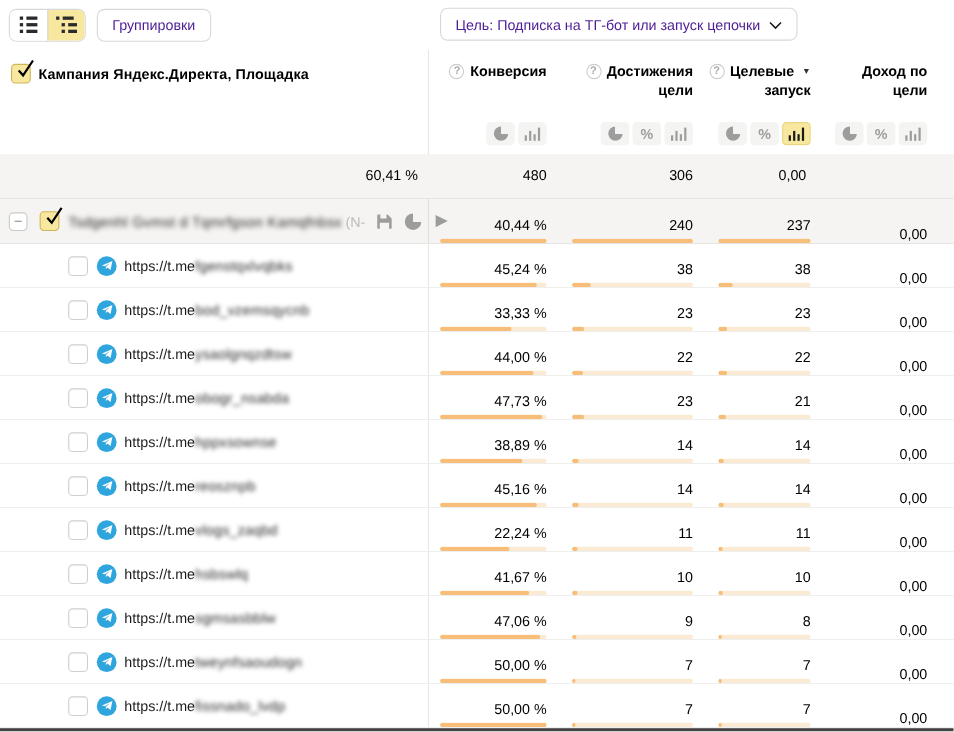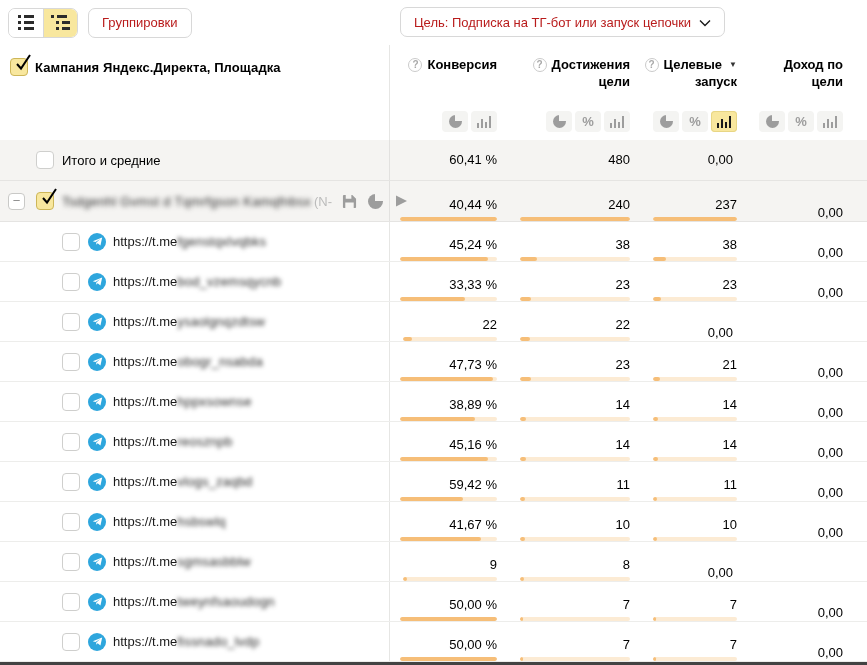--- a/index.html
+++ b/index.html
@@ -6,21 +6,21 @@
   html,body { background:#fff; }
   body { width:867px; height:665px; font-family:"Liberation Sans","DejaVu Sans",sans-serif; color:#000; overflow:hidden; }
   .app { width:867px; height:665px; position:relative; }
 
   
   .toolbar { height:45px; position:relative; display:flex; align-items:center; padding:0 8px; background:#fff; }
   .seg { display:flex; border:1px solid #d8d8d8; border-radius:7px; overflow:hidden; height:30px; }
   .seg-btn { width:34px; height:100%; background:#fff; border:none; display:flex; align-items:center; justify-content:center; cursor:pointer; }
   .seg-btn + .seg-btn { border-left:1px solid #d8d8d8; }
   .seg-btn.active { background:#f8e79e; }
-  .btn { height:30px; background:#fff; border:1px solid #d8d8d8; border-radius:7px; font-family:inherit; font-size:13px; color:#b91c1c; padding:0 13px; margin-left:10px; cursor:pointer; display:inline-flex; align-items:center; gap:8px; }
+  .btn { height:30px; background:#fff; border:1px solid #d8d8d8; border-radius:7px; font-family:inherit; font-size:13px; color:#4c1d95; padding:0 13px; margin-left:10px; cursor:pointer; display:inline-flex; align-items:center; gap:8px; }
   .tb-right { position:absolute; left:400px; top:7px; display:flex; align-items:center; }
   .tb-right .btn:first-child { margin-left:0; }
 
   
   .icon-list, .icon-tree { display:flex; flex-direction:column; gap:3px; }
   .icon-list .r, .icon-tree .r { display:flex; align-items:center; gap:3px; }
   .dot { width:3px; height:3px; background:#2b2b2b; }
   .ln { height:3px; background:#2b2b2b; width:10px; }
   .icon-tree .r.ind { margin-left:5px; }
   .icon-tree .r.ind .ln { width:8px; }
@@ -233,29 +233,28 @@
               <i></i>
               <i></i>
             </span>
           </span>
         </span>
       </div>
     <div class="filler"></div>
   </div>
 
   <div class="tr row-gray totals">
-    <div class="c1">
-      <span class="cb"></span>
-      <span class="totals-label">Итого и средние</span>
-    </div>
     <div class="num mid">
         <span class="val">60,41 %</span>
       </div>
     <div class="num mid g2">
         <span class="val">480</span>
+      </div>
+    <div class="num mid g3">
+        <span class="val">306</span>
       </div>
     <div class="num mid g4">
         <span class="val">0,00</span>
       </div>
     <div class="filler"></div>
   </div>
 
   <div class="tr row-gray grow">
     <div class="c1">
       <span class="exp">−</span>
@@ -381,20 +380,26 @@
       <span class="tg">
         <svg width="11" height="11" viewBox="0 0 16 16">
               <path d="M1 7.8 L14.8 2 L12.3 13.8 L8.2 10.4 L6 12.6 L6.3 9.3 L12 4.2 L5 8.7 Z" fill="#fff"></path>
             </svg>
       </span>
       <a class="link" href="#">
             <span class="pfx">https://t.me</span>
             <span class="masked">ysaolgnqzdtsw</span>
           </a>
     </div>
+    <div class="num">
+          <span class="val">44,00 %</span>
+          <span class="track">
+            <span class="fill" style="width: 88%;"></span>
+          </span>
+        </div>
     <div class="num g2">
           <span class="val">22</span>
           <span class="track">
             <span class="fill" style="width: 9.2%;"></span>
           </span>
         </div>
     <div class="num g3">
           <span class="val">22</span>
           <span class="track">
             <span class="fill" style="width: 9.3%;"></span>
@@ -524,21 +529,21 @@
         <svg width="11" height="11" viewBox="0 0 16 16">
               <path d="M1 7.8 L14.8 2 L12.3 13.8 L8.2 10.4 L6 12.6 L6.3 9.3 L12 4.2 L5 8.7 Z" fill="#fff"></path>
             </svg>
       </span>
       <a class="link" href="#">
             <span class="pfx">https://t.me</span>
             <span class="masked">vlogs_zaqbd</span>
           </a>
     </div>
     <div class="num">
-          <span class="val">59,42 %</span>
+          <span class="val">22,24 %</span>
           <span class="track">
             <span class="fill" style="width: 64.7%;"></span>
           </span>
         </div>
     <div class="num g2">
           <span class="val">11</span>
           <span class="track">
             <span class="fill" style="width: 4.6%;"></span>
           </span>
         </div>
@@ -597,20 +602,26 @@
       <span class="tg">
         <svg width="11" height="11" viewBox="0 0 16 16">
               <path d="M1 7.8 L14.8 2 L12.3 13.8 L8.2 10.4 L6 12.6 L6.3 9.3 L12 4.2 L5 8.7 Z" fill="#fff"></path>
             </svg>
       </span>
       <a class="link" href="#">
             <span class="pfx">https://t.me</span>
             <span class="masked">sgmsasbblw</span>
           </a>
     </div>
+    <div class="num">
+          <span class="val">47,06 %</span>
+          <span class="track">
+            <span class="fill" style="width: 94.1%;"></span>
+          </span>
+        </div>
     <div class="num g2">
           <span class="val">9</span>
           <span class="track">
             <span class="fill" style="width: 3.8%;"></span>
           </span>
         </div>
     <div class="num g3">
           <span class="val">8</span>
           <span class="track">
             <span class="fill" style="width: 3.4%;"></span>

